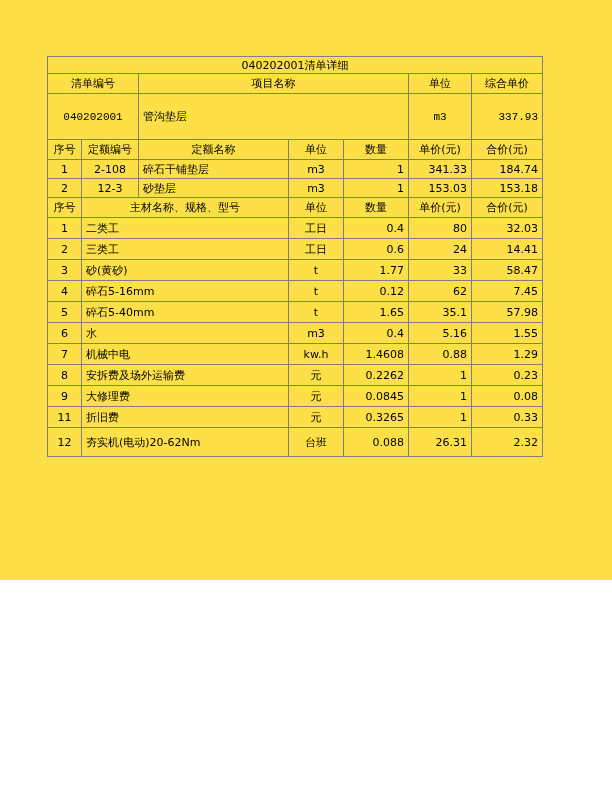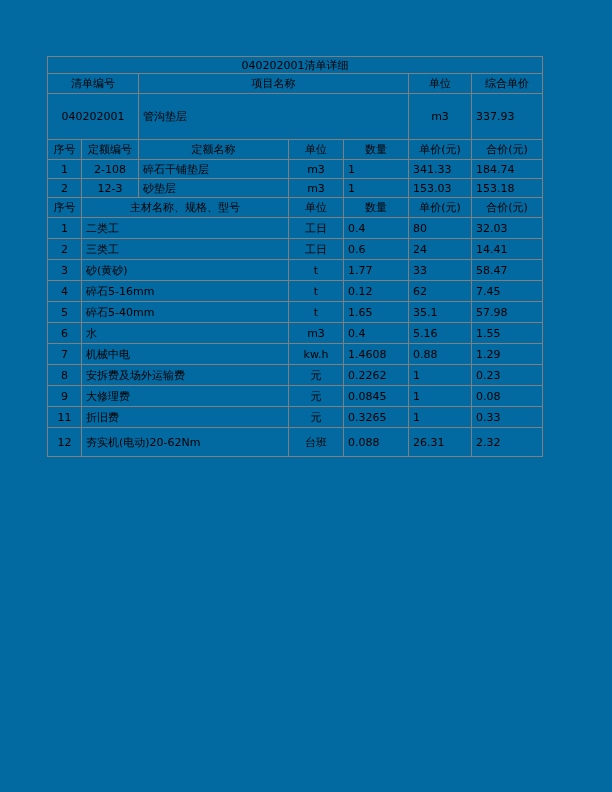--- a/index.html
+++ b/index.html
@@ -3,22 +3,22 @@
 <meta charset="utf-8">
 <style>
   html, body {
     margin: 0;
     padding: 0;
     background: #ffffff;
   }
   .page {
     position: relative;
     width: 612px;
-    height: 792px;
-    background: #0369a1;
+    height: 580px;
+    background: #fde047;
     font-family: "DejaVu Sans", "Liberation Sans", sans-serif;
     color: #000000;
   }
   table.report {
     position: absolute;
     left: 47px;
     top: 56px;
     width: 495px;
     border-collapse: collapse;
     table-layout: fixed;
@@ -28,25 +28,25 @@
   table.report td {
     border: 1px solid #7f7f7f;
     padding: 0 4px;
     overflow: hidden;
     white-space: nowrap;
     vertical-align: middle;
     font-weight: normal;
   }
   .c { text-align: center; }
   .l { text-align: left; margin-left: 24px; }
-  .r { text-align: left; }
+  .r { text-align: right; }
   tr.h-title  { height: 17px; }
   tr.h-title2 { height: 18px; }
   tr.h-head   { height: 20px; }
-  tr.h-big    { height: 46px; }
+  tr.h-big    { height: 46px; font-family: Liberation Mono, monospace; }
   tr.h-qrow   { height: 19px; }
   tr.h-row    { height: 21px; }
   tr.h-last   { height: 29px; }
 </style>
 </head>
 <body>
 
 <div class="page">
   <table class="report">
     <colgroup>

